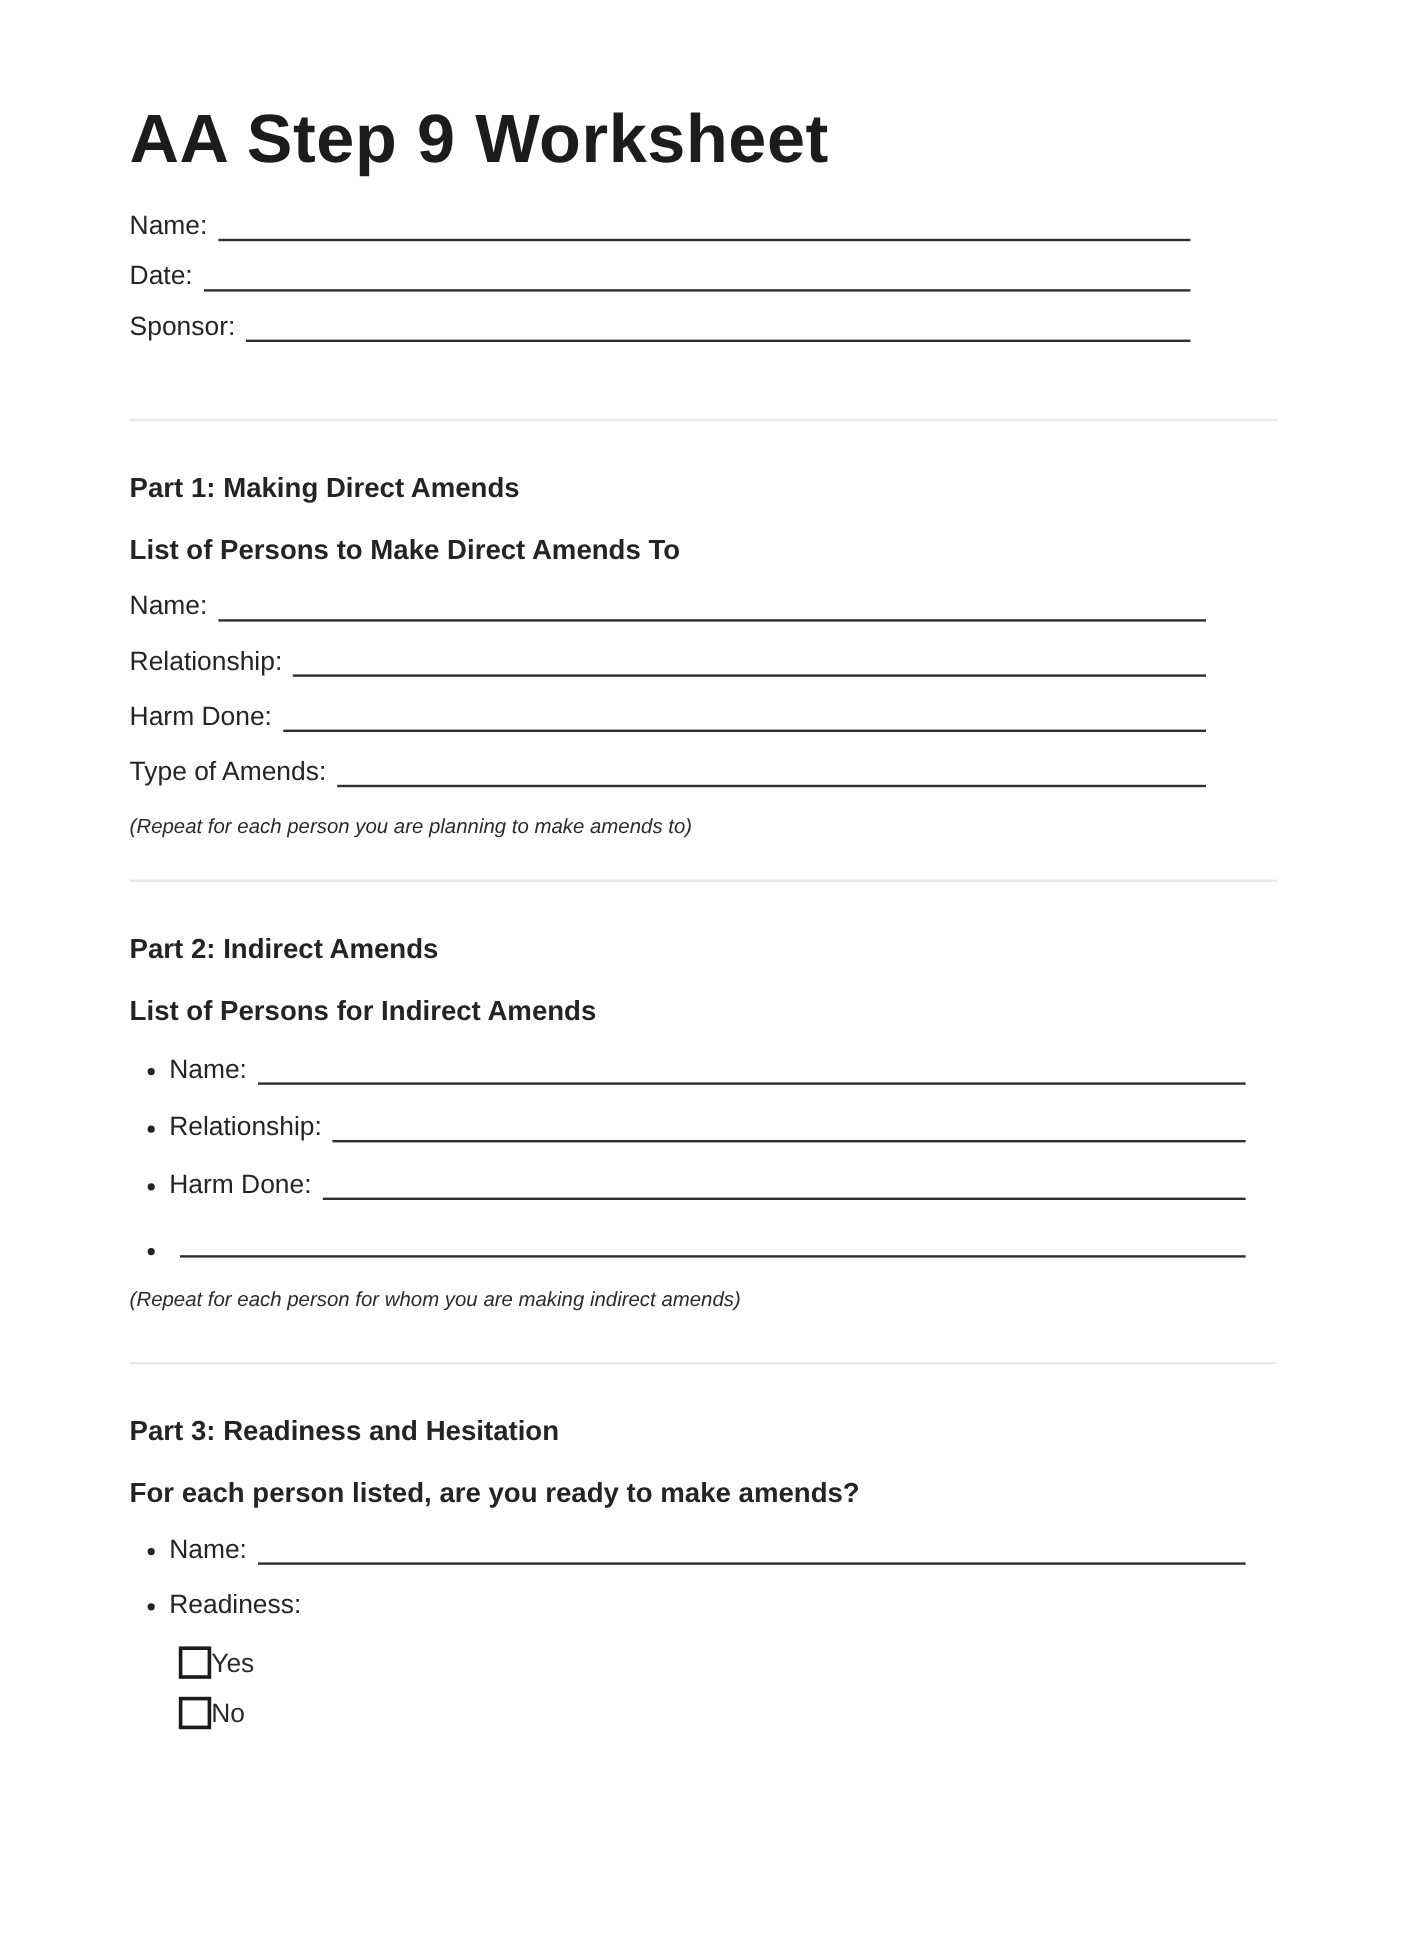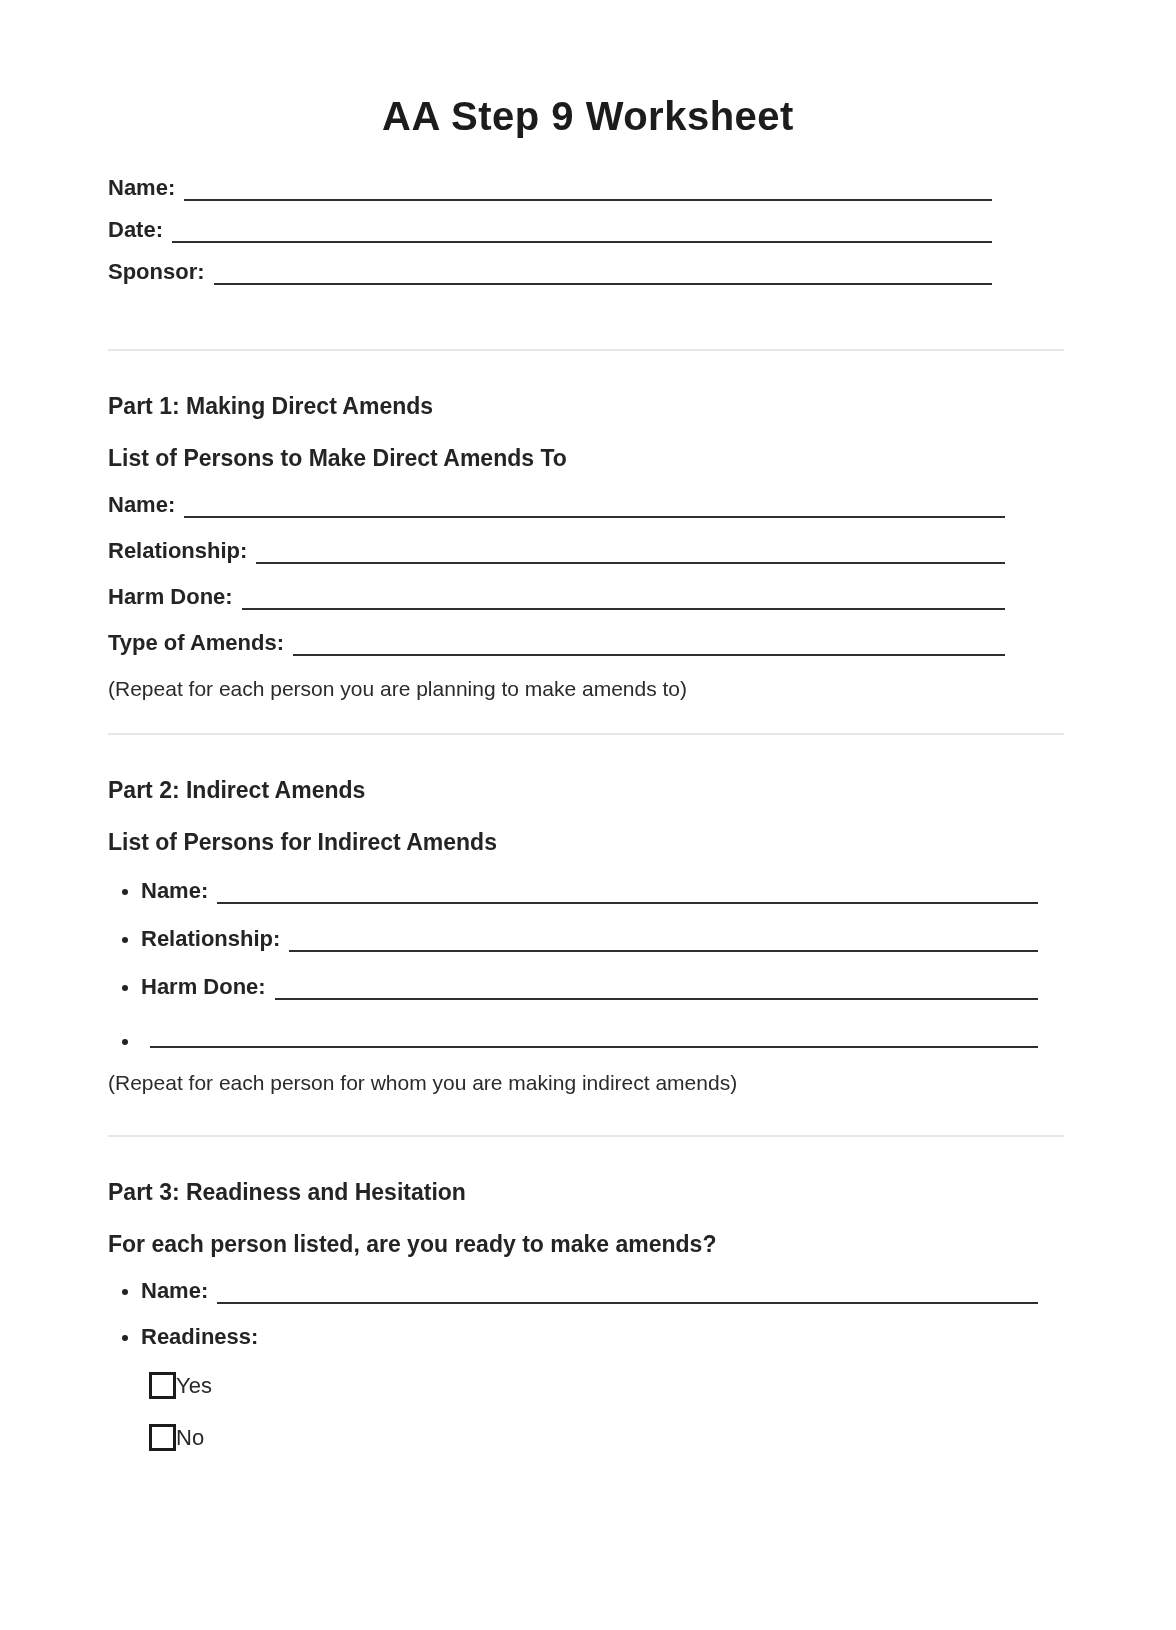--- a/index.html
+++ b/index.html
@@ -10,44 +10,43 @@
     height: 1630px;
     background: #ffffff;
     overflow: hidden;
     font-family: "Liberation Sans", "DejaVu Sans", sans-serif;
     color: #262626;
   }
   .content { padding: 0 108px; }
 
   .doc-title {
     padding-top: 90px;
-    font-size: 40px;
+    font-size: 57px;
     line-height: 52px;
     font-weight: 700;
-    text-align: center;
     color: #1c1c1c;
     letter-spacing: 0.5px;
   }
 
   .section-heading {
     font-size: 23px;
     line-height: 27px;
     font-weight: 700;
     color: #242424;
   }
   .mt-personal-heading { margin-top: 32px; }
   .mt-part-heading { margin-top: 42px; }
   .mt-subheading { margin-top: 25px; }
 
   .field-row {
     display: flex;
     align-items: flex-end;
     font-size: 22px;
     line-height: 27px;
-    font-weight: 700;
+    font-weight: 400;
     color: #242424;
   }
   .w-personal { width: 884px; }
   .w-part { width: 897px; }
   .mt-first-field { margin-top: 32px; }
   .mt-field { margin-top: 15px; }
   .mt-field-lg { margin-top: 19px; }
 
   .fill-line {
     flex: 1;
@@ -59,22 +58,23 @@
   .divider {
     height: 2px;
     width: 956px;
     background: #e8e8e8;
   }
   .mt-div1 { margin-top: 64px; }
   .mt-div2 { margin-top: 31px; }
   .mt-div3 { margin-top: 39px; }
 
   .note {
-    font-size: 21px;
-    line-height: 27px;
+    font-size: 17px;
+    line-height: 27px;
+    font-style: italic;
     font-weight: 400;
     color: #2b2b2b;
   }
   .mt-note { margin-top: 19px; }
   .mt-note2 { margin-top: 21px; }
 
   ul.bullet-list {
     list-style: disc outside;
     padding-left: 33px;
   }
@@ -86,21 +86,21 @@
   .checkbox-row {
     display: flex;
     align-items: center;
     margin-left: 41px;
     font-size: 22px;
     line-height: 27px;
     font-weight: 400;
     color: #2a2a2a;
   }
   .mt-cb1 { margin-top: 22px; }
-  .mt-cb2 { margin-top: 25px; }
+  .mt-cb2 { margin-top: 15px; }
   .checkbox {
     width: 27px;
     height: 27px;
     border: 3px solid #1b1b1b;
     background: #ffffff;
     flex: 0 0 auto;
   }
 </style>
 </head>
 <body>

